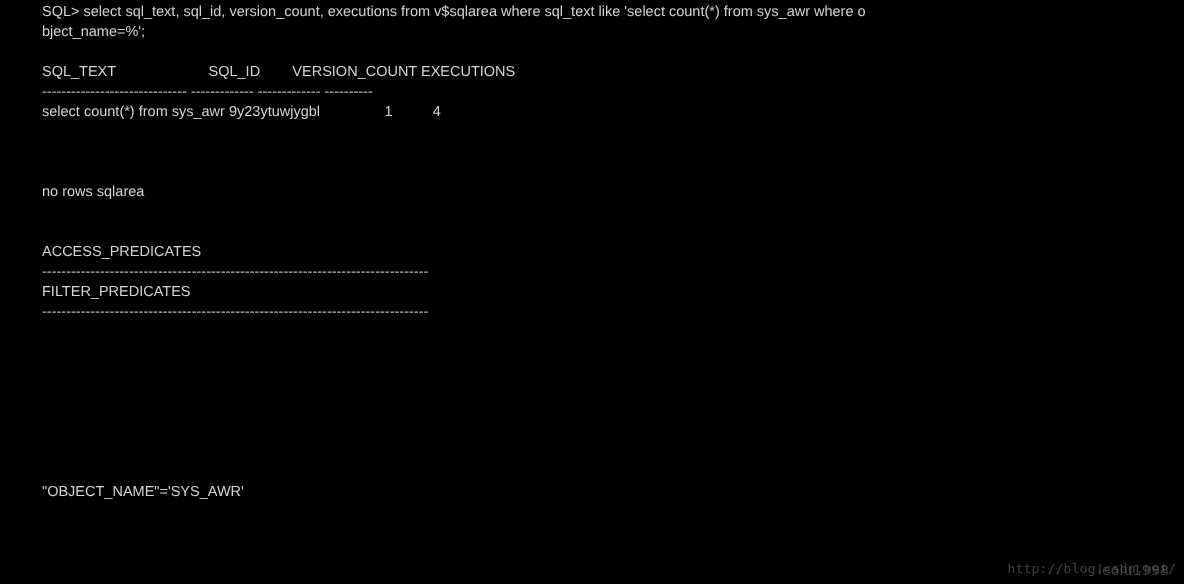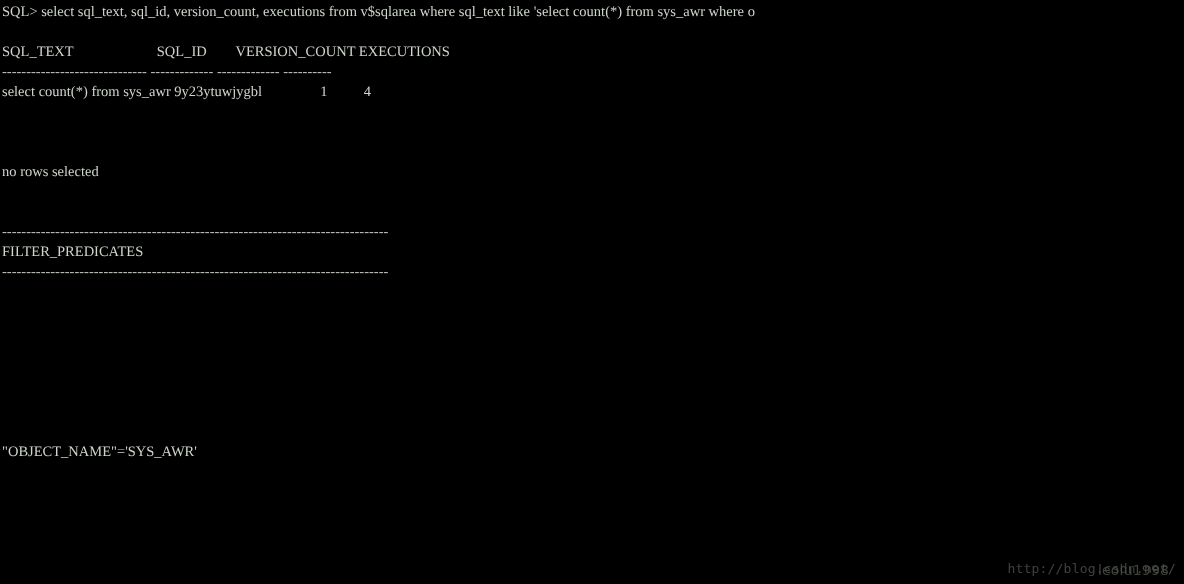--- a/index.html
+++ b/index.html
@@ -31,22 +31,23 @@
     width: 1180px;
   }
   .line {
     display: block;
     height: 20px;
     line-height: 20px;
     font-size: 14.5px;
     letter-spacing: 0px;
     color: #cfd6cc;
     white-space: pre;
-    font-family: Liberation Serif, serif;
+    font-family: Liberation Sans, sans-serif;
     text-rendering: geometricPrecision;
+    margin-left: 40px;
   }
   .line.blank {
     color: transparent;
   }
   .sep {
     color: #b9c2b6;
   }
   .watermark {
     position: absolute;
     right: 8px;
@@ -73,30 +74,32 @@
     opacity: 0.85;
   }
 </style>
 </head>
 <body>
 
 <div id="terminal">
   <div class="screen">
 
     <span class="line">SQL&gt; select sql_text, sql_id, version_count, executions from v$sqlarea where sql_text like 'select count(*) from sys_awr where o</span>
+    <span class="line">bject_name=%';</span>
     <span class="line blank"></span>
     <span class="line">SQL_TEXT                       SQL_ID        VERSION_COUNT EXECUTIONS</span>
     <span class="line sep">------------------------------ ------------- ------------- ----------</span>
     <span class="line">select count(*) from sys_awr 9y23ytuwjygbl                1          4</span>
     <span class="line blank"></span>
     <span class="line blank"></span>
     <span class="line blank"></span>
-    <span class="line">no rows selected</span>
+    <span class="line">no rows sqlarea</span>
     <span class="line blank"></span>
     <span class="line blank"></span>
+    <span class="line">ACCESS_PREDICATES</span>
     <span class="line sep">--------------------------------------------------------------------------------</span>
     <span class="line">FILTER_PREDICATES</span>
     <span class="line sep">--------------------------------------------------------------------------------</span>
     <span class="line blank"></span>
     <span class="line blank"></span>
     <span class="line blank"></span>
     <span class="line blank"></span>
     <span class="line blank"></span>
     <span class="line blank"></span>
     <span class="line blank"></span>

